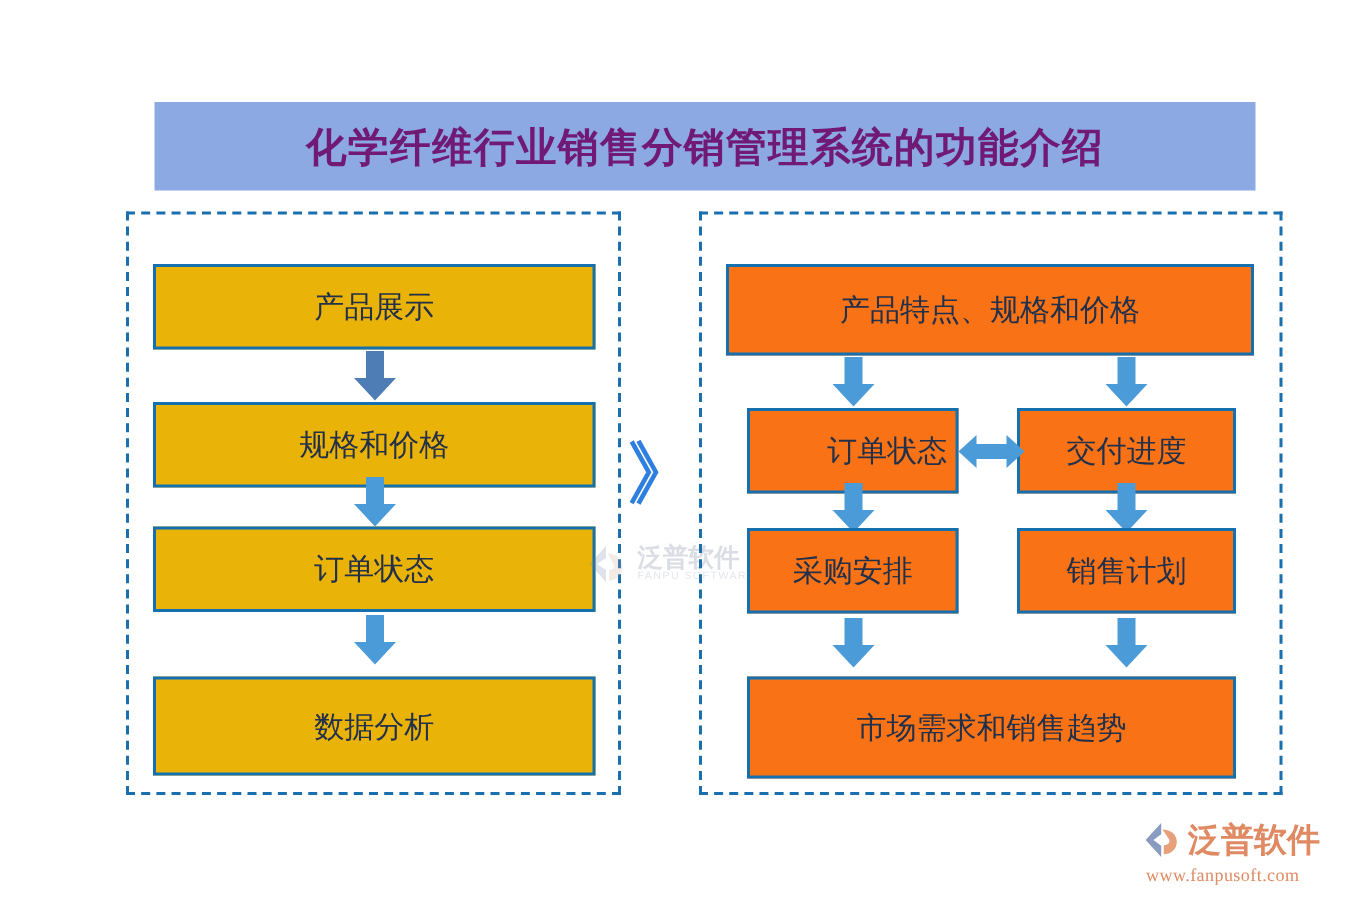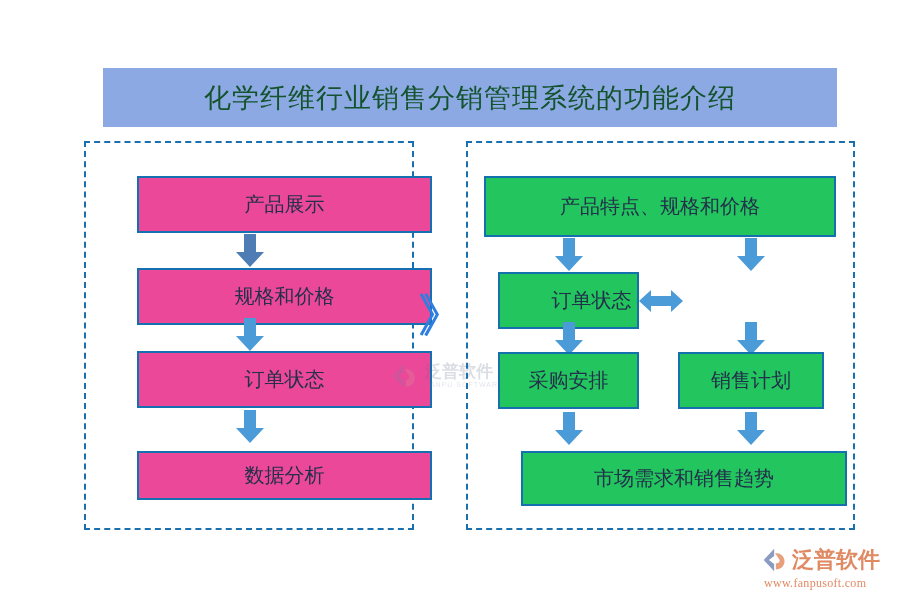--- a/index.html
+++ b/index.html
@@ -26,22 +26,22 @@
     top: 68px;
     width: 734px;
     height: 59px;
     background: #8CA9E4;
     display: flex;
     align-items: center;
     justify-content: center;
   }
   #title-text {
     font-size: 27px;
-    font-weight: normal;
-    color: #14532d;
+    font-weight: bold;
+    color: #701a75;
     letter-spacing: 1px;
     white-space: nowrap;
     font-family: "Liberation Serif", "DejaVu Serif", serif;
   }
 
   
   .dashed-group {
     position: absolute;
     border: 2px dashed #1A6FAF;
     background: transparent;
@@ -54,37 +54,37 @@
     position: absolute;
     border: 2px solid #1570B0;
     display: flex;
     align-items: center;
     justify-content: center;
     font-size: 20px;
     color: #22304A;
     white-space: nowrap;
     font-family: "Liberation Serif", "DejaVu Serif", serif;
   }
-  .flow-box.tinted { background: #ec4899; margin-left: 35px; }
-  .flow-box.plain  { background: #22c55e; }
+  .flow-box.tinted { background: #eab308; }
+  .flow-box.plain  { background: #f97316; }
   .flow-box.wide-label { font-size: 20px; }
 
   
   #box-l1 { left: 102px; top: 176px; width: 295px; height: 57px; }
   #box-l2 { left: 102px; top: 268px; width: 295px; height: 57px; }
   #box-l3 { left: 102px; top: 351px; width: 295px; height: 57px; }
-  #box-l4 { left: 102px; top: 451px; width: 295px; height: 49px; }
+  #box-l4 { left: 102px; top: 451px; width: 295px; height: 66px; }
 
   
   #box-r-top  { left: 484px; top: 176px; width: 352px; height: 61px; }
   #box-r-l1   { left: 498px; top: 272px; width: 141px; height: 57px; padding-left: 46px; }
   #box-r-r1   { left: 678px; top: 272px; width: 146px; height: 57px; }
   #box-r-l2   { left: 498px; top: 352px; width: 141px; height: 57px; }
   #box-r-r2   { left: 678px; top: 352px; width: 146px; height: 57px; }
-  #box-r-bot  { left: 521px; top: 451px; width: 326px; height: 55px; }
+  #box-r-bot  { left: 498px; top: 451px; width: 326px; height: 68px; }
 
   
   .down-arrow {
     position: absolute;
     width: 30px;
     height: 34px;
   }
   .down-arrow svg { display: block; width: 100%; height: 100%; }
 
   .right-left-arrow {
@@ -224,20 +224,21 @@
       <polygon points="9,0 21,0 21,18 29,18 15,33 1,18 9,18" fill="#4A9BD8"></polygon>
     </svg>
   </div>
   <div id="arr-r2" class="down-arrow">
     <svg viewBox="0 0 30 34" xmlns="http://www.w3.org/2000/svg">
       <polygon points="9,0 21,0 21,18 29,18 15,33 1,18 9,18" fill="#4A9BD8"></polygon>
     </svg>
   </div>
 
   <div id="box-r-l1" class="flow-box plain">订单状态</div>
+  <div id="box-r-r1" class="flow-box plain">交付进度</div>
 
   <div id="arr-bidir" class="right-left-arrow">
     <svg viewBox="0 0 44 26" xmlns="http://www.w3.org/2000/svg">
       <polygon points="0,13 12,2 12,8 32,8 32,2 44,13 32,24 32,18 12,18 12,24" fill="#4A9BD8"></polygon>
     </svg>
   </div>
 
   <div id="arr-r3" class="down-arrow">
     <svg viewBox="0 0 30 34" xmlns="http://www.w3.org/2000/svg">
       <polygon points="9,0 21,0 21,18 29,18 15,33 1,18 9,18" fill="#4A9BD8"></polygon>

